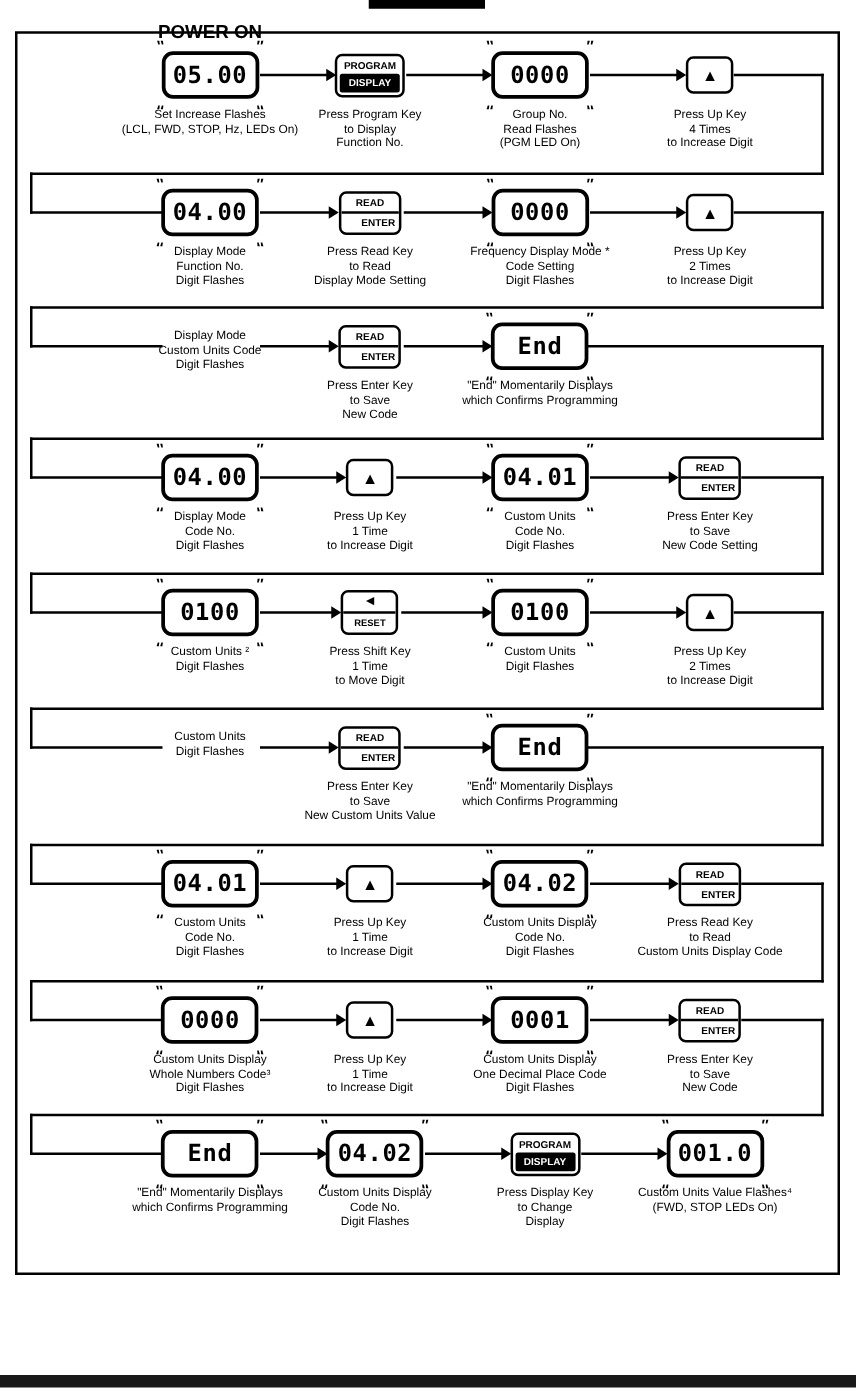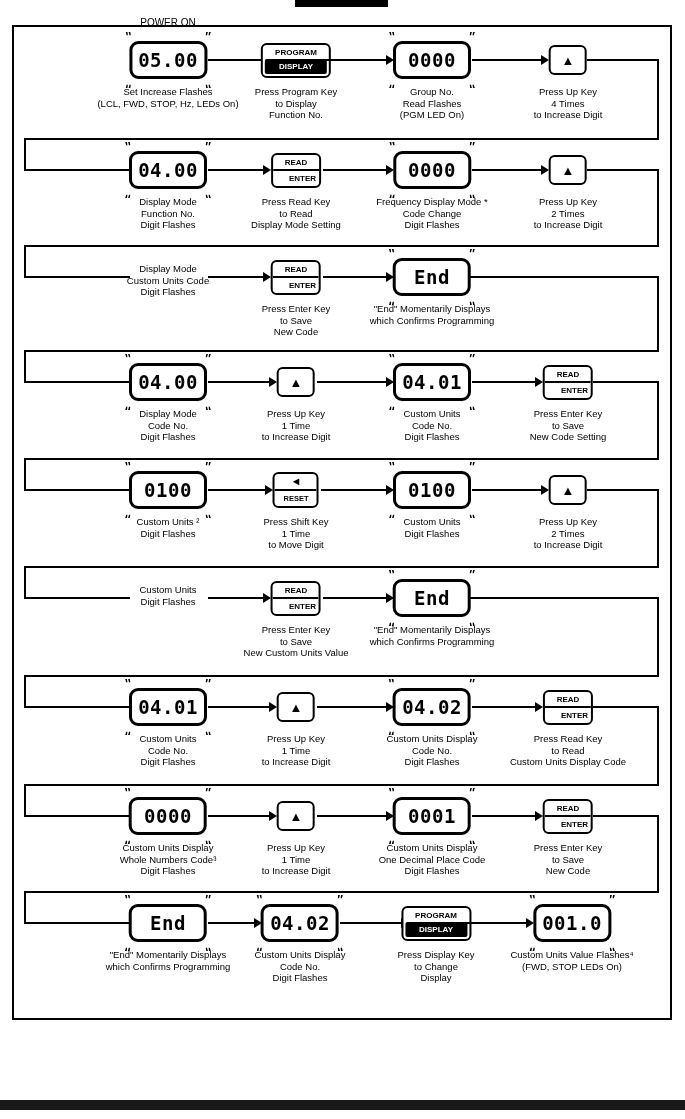--- a/index.html
+++ b/index.html
@@ -23,25 +23,25 @@
            border-radius:9px;background:#fff;display:flex;align-items:center;justify-content:center}
   .lcd{font-family:"DejaVu Sans Mono",monospace;font-weight:bold;font-size:19px;letter-spacing:.5px;
        white-space:nowrap}
   .fm-top,.fm-bot{position:absolute;left:-7px;right:-7px;display:flex;justify-content:space-between;
                   font-size:12px;font-weight:bold;line-height:1;pointer-events:none}
   .fm-top{top:-13px}.fm-bot{bottom:-13px}
   .fm-top::before{content:"\2033";transform:scaleX(-1)}
   .fm-top::after{content:"\2033"}
   .fm-bot::before{content:"\2033";transform:scale(-1,-1)}
   .fm-bot::after{content:"\2033";transform:scaleY(-1)}
-  .powerlabel{position:absolute;top:-27px;left:50%;transform:translateX(-50%);font-size:10px;
-              width:max-content;font-weight:normal}
+  .powerlabel{position:absolute;top:-27px;left:50%;transform:translateX(-50%);font-size:15px;
+              width:max-content;font-weight:bold}
 
   .key{box-sizing:border-box;border:2px solid #000;border-radius:6px;background:#fff;text-align:center;overflow:hidden}
-  .key-pd{width:70px}
+  .key-pd{width:56px}
   .pd-top{font-size:8px;font-weight:bold;padding:3px 0 2px}
   .pd-bot{font-size:8px;font-weight:bold;background:#000;color:#fff;padding:3px 0;margin:0 2px 2px;border-radius:2px}
   .key-re{width:50px}
   .re-top{font-size:8px;font-weight:bold;padding:3px 0 2px}
   .re-bot{font-size:8px;font-weight:bold;border-top:2px solid #000;padding:3px 16px}
   .key-up{width:38px;height:30px;display:flex;align-items:center;justify-content:center;font-size:13px;line-height:1}
   .key-sh{width:46px}
   .sh-top{font-size:11px;line-height:1.05;padding:2px 0 1px}
   .sh-bot{font-size:7.5px;font-weight:bold;border-top:2px solid #000;padding:3px 0}
 </style>
@@ -128,21 +128,21 @@
   <div class="arr" style="left:323px;top:169px;width:64px"></div>
   <div class="cell" style="left:432px;top:150px">
     <div class="boxwrap">
         <div class="display">
       <span class="fm-top"></span>
       <span class="fm-bot"></span>
       <span class="lcd">0000</span>
     </div>
       </div>
     <div class="caption">Frequency Display Mode *
-Code Change
+Code Setting
 Digit Flashes</div>
   </div>
   <div class="arr" style="left:472px;top:169px;width:70px"></div>
   <div class="cell" style="left:568px;top:150px">
     <div class="boxwrap">
         <div class="key key-up">
       <span>▲</span>
     </div>
       </div>
     <div class="caption">Press Up Key

